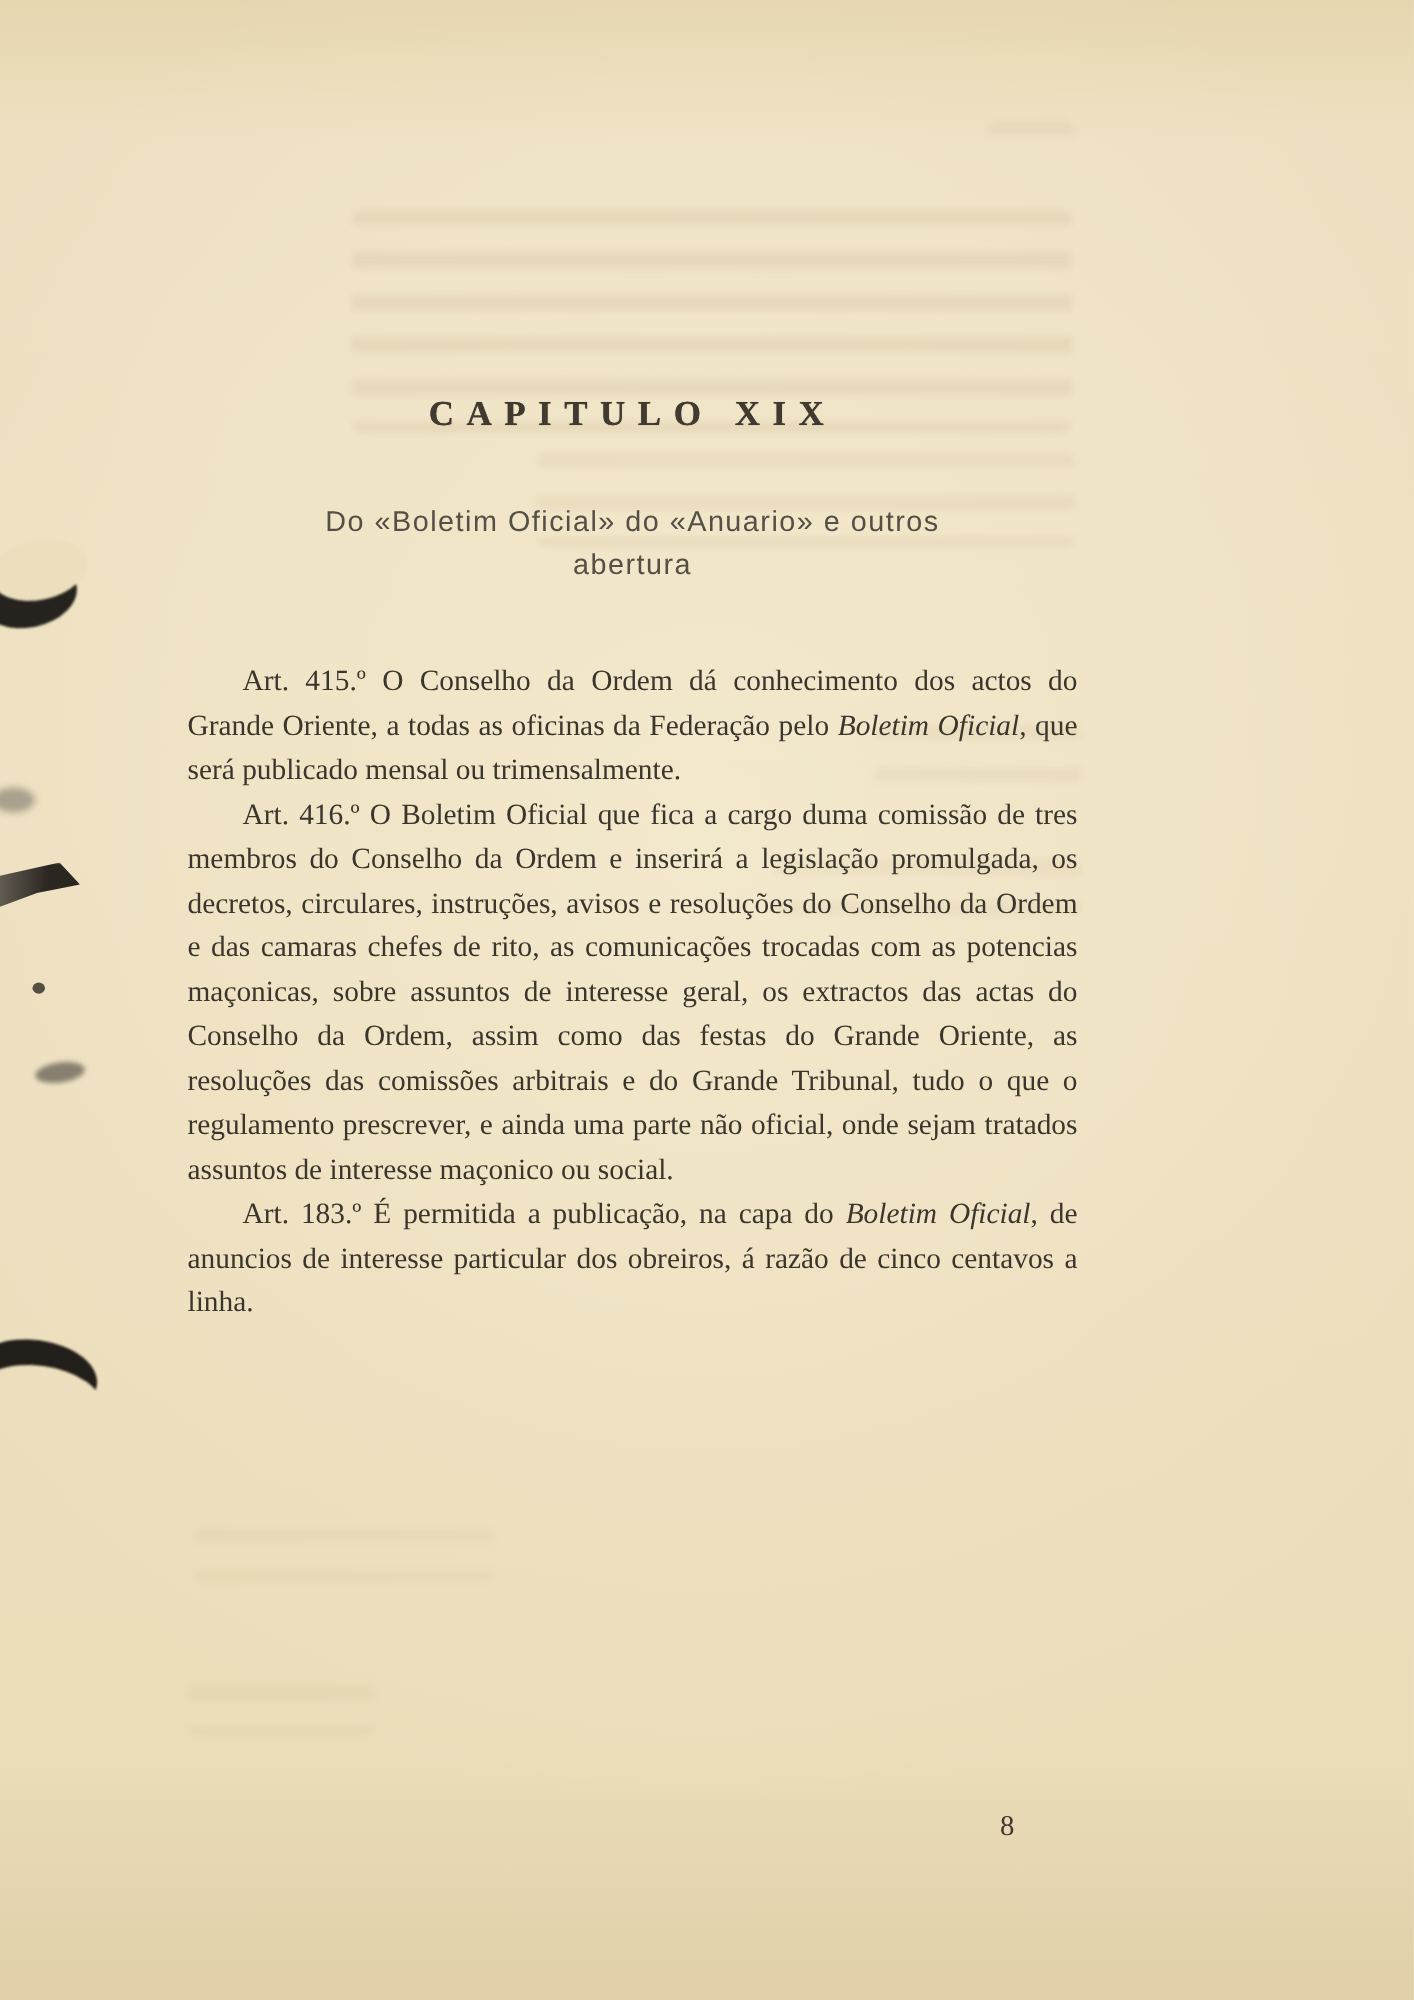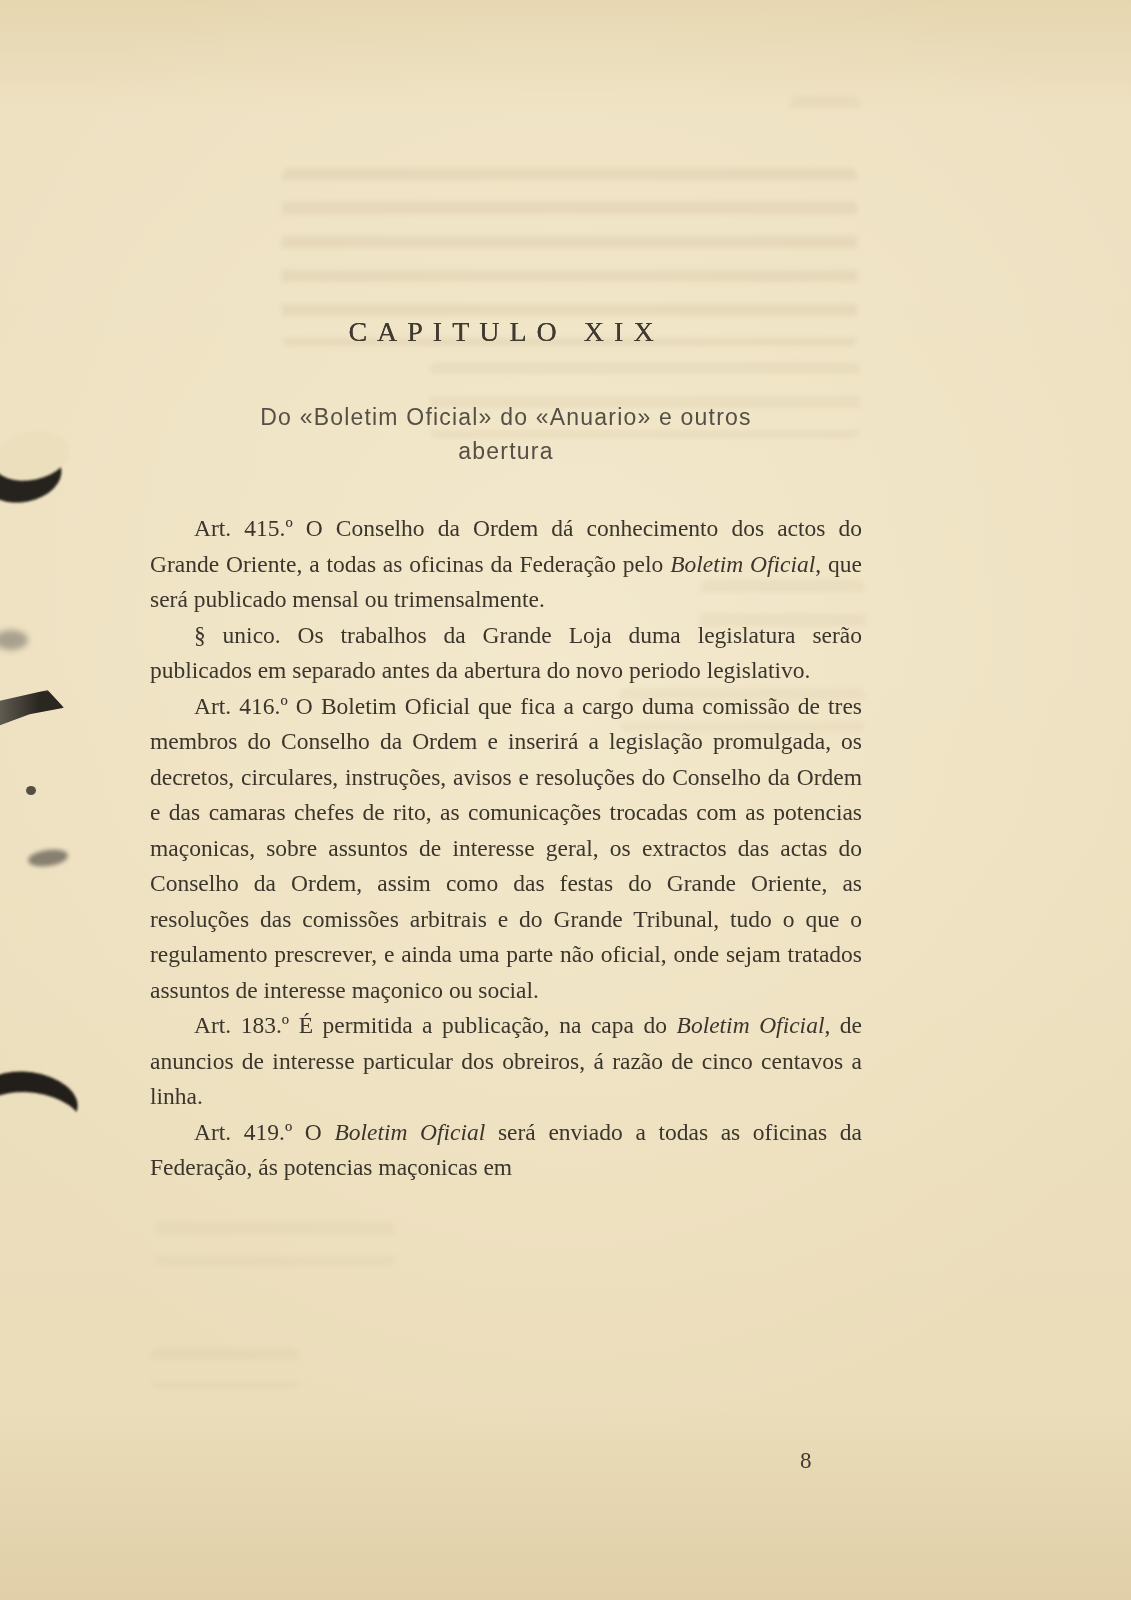--- a/index.html
+++ b/index.html
@@ -61,29 +61,29 @@
         border-radius: 50%; background: var(--paper, #ecdfbe); }
 
   .content {
     position: absolute;
     left: 150px; top: 316px; width: 712px;
     color: var(--ink, #3b352c);
   }
   .chapter {
     margin: 0 0 52px 0;
     font-family: "Liberation Serif", serif;
-    font-weight: normal;
+    font-weight: bold;
     font-size: 28px;
     letter-spacing: 10px;
     text-align: center;
     color: #413a31;
     text-shadow: 0 0 .6px #413a31;
   }
   .subtitle {
-    margin: 0 0 43px 0;
+    margin: 0 0 60px 0;
     font-family: "Liberation Sans", sans-serif;
     font-weight: normal;
     font-size: 23px;
     letter-spacing: 1.2px;
     line-height: 34px;
     text-align: center;
     color: #564f46;
   }
   .para {
     margin: 0;
@@ -126,21 +126,19 @@
   <div class="content">
     <h1 class="chapter">CAPITULO XIX</h1>
 
     <h2 class="subtitle">
       <span>Do «Boletim Oficial» do «Anuario» e outros</span><br>
       <span>abertura</span>
     </h2>
 
     <div id="paragraphs">
         <p class="para"><span>Art. 415.º O Conselho da Ordem dá conhecimento dos actos do Grande Oriente, a todas as oficinas da Federação pelo </span><i>Boletim Oficial</i><span>, que será publicado mensal ou trimensalmente.</span></p>
-        <p class="para"><span>§ unico. Os trabalhos da Grande Loja duma legislatura serão publicados em separado antes da abertura do novo periodo legislativo.</span></p>
         <p class="para"><span>Art. 416.º O Boletim Oficial que fica a cargo duma comissão de tres membros do Conselho da Ordem e inserirá a legislação promulgada, os decretos, circulares, instruções, avisos e resoluções do Conselho da Ordem e das camaras chefes de rito, as comunicações trocadas com as potencias maçonicas, sobre assuntos de interesse geral, os extractos das actas do Conselho da Ordem, assim como das festas do Grande Oriente, as resoluções das comissões arbitrais e do Grande Tribunal, tudo o que o regulamento prescrever, e ainda uma parte não oficial, onde sejam tratados assuntos de interesse maçonico ou social.</span></p>
         <p class="para"><span>Art. 183.º É permitida a publicação, na capa do </span><i>Boletim Oficial</i><span>, de anuncios de interesse particular dos obreiros, á razão de cinco centavos a linha.</span></p>
-        <p class="para"><span>Art. 419.º O </span><i>Boletim Oficial</i><span> será enviado a todas as oficinas da Federação, ás potencias maçonicas em</span></p>
       </div>
   </div>
 
   <div class="pagenum">8</div>
 </div>
 
 </body></html>

